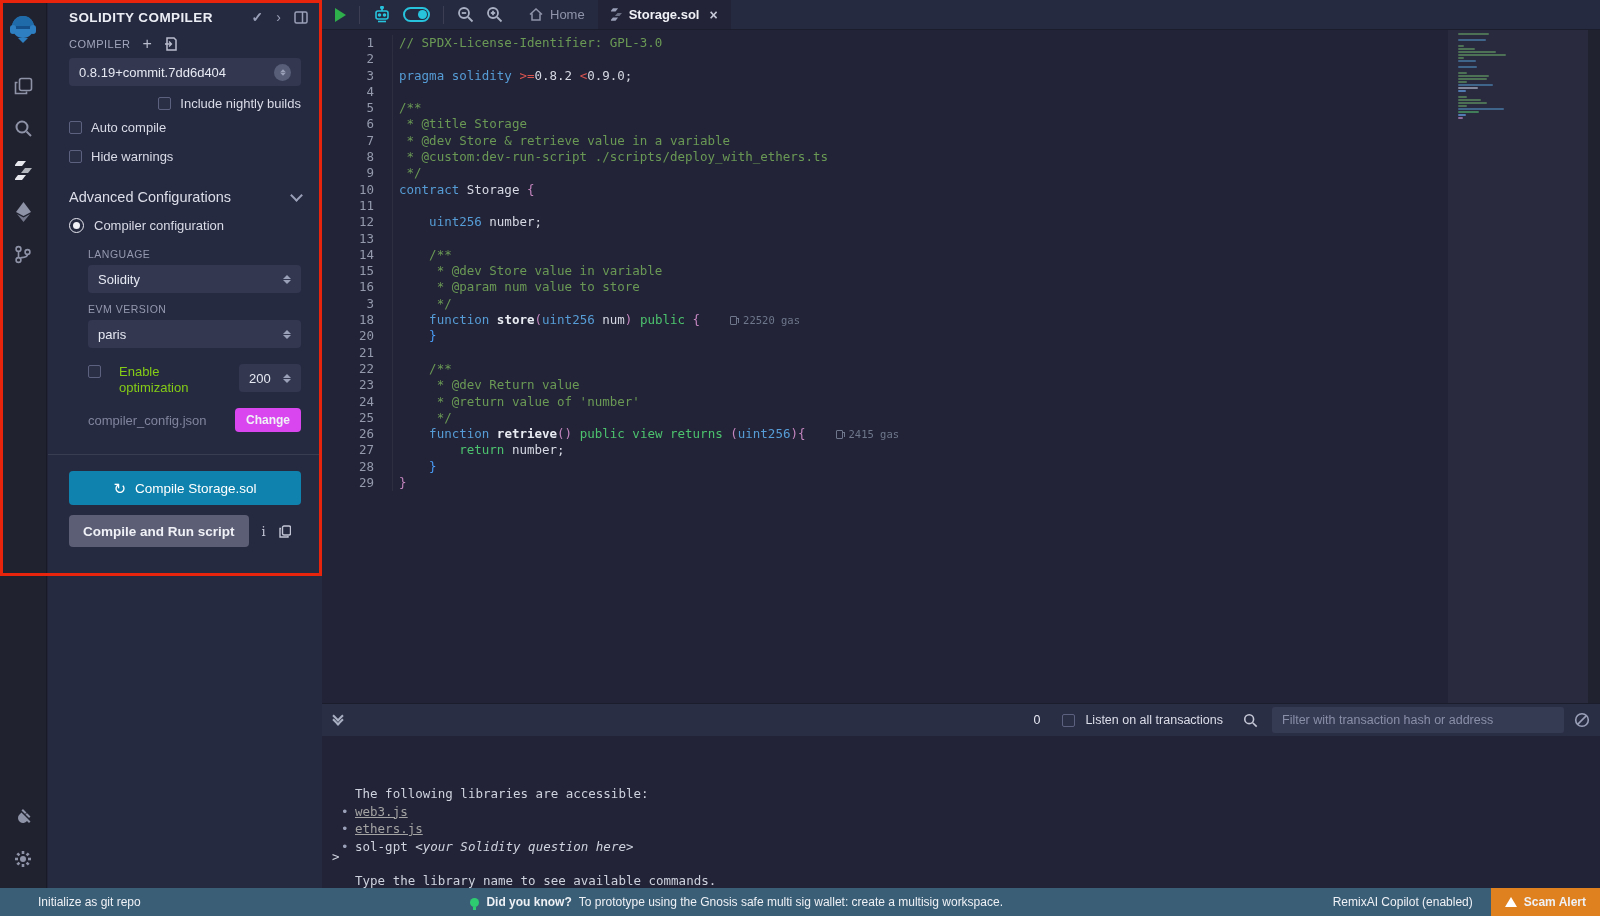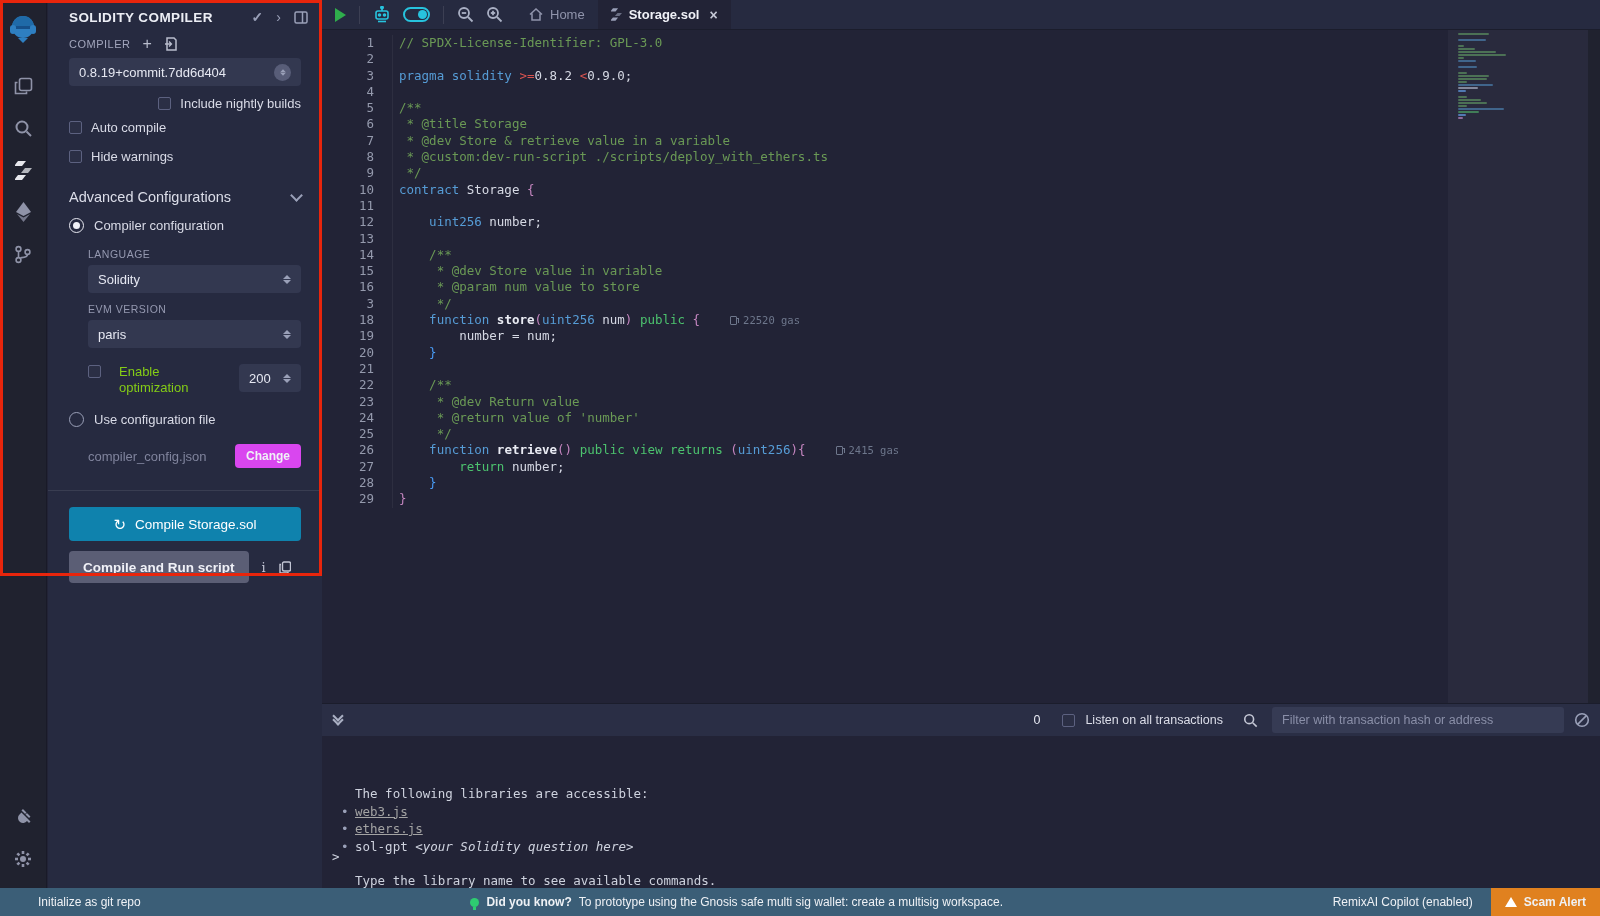--- a/index.html
+++ b/index.html
@@ -267,24 +267,20 @@
         <span style="width:86px">Enable optimization</span>
       </div>
       <div class="numinput">
         <span>200</span>
         <span class="caret-ud">
             <i class="up"></i>
             <i class="dn"></i>
           </span>
       </div>
     </div>
-    <div class="radiorow" style="padding-top:16px">
-      <span class="radio"></span>
-      <span>Use configuration file</span>
-    </div>
     <div class="cfgfile-row">
       <span class="cfgfile">compiler_config.json</span>
       <button class="btn-change">Change</button>
     </div>
     <div class="sp-div"></div>
     <button class="btn-primary">
       <span class="refresh-ic">↻</span>
       <span>Compile Storage.sol</span>
     </button>
     <div class="run-row">
@@ -366,21 +362,20 @@
           <div class="cl"><span class="ln">9</span><span class="code"><span class="tk-c"> */</span></span></div>
           <div class="cl"><span class="ln">10</span><span class="code"><span class="tk-k">contract</span><span class="tk-n"> Storage </span><span class="tk-p">{</span></span></div>
           <div class="cl"><span class="ln">11</span><span class="code"></span></div>
           <div class="cl"><span class="ln">12</span><span class="code"><span class="tk-n">    </span><span class="tk-k">uint256</span><span class="tk-n"> number;</span></span></div>
           <div class="cl"><span class="ln">13</span><span class="code"></span></div>
           <div class="cl"><span class="ln">14</span><span class="code"><span class="tk-c">    /**</span></span></div>
           <div class="cl"><span class="ln">15</span><span class="code"><span class="tk-c">     * @dev Store value in variable</span></span></div>
           <div class="cl"><span class="ln">16</span><span class="code"><span class="tk-c">     * @param num value to store</span></span></div>
           <div class="cl"><span class="ln">3</span><span class="code"><span class="tk-c">     */</span></span></div>
           <div class="cl"><span class="ln">18</span><span class="code"><span class="tk-n">    </span><span class="tk-k">function</span><span class="tk-n"> </span><span class="tk-fn">store</span><span class="tk-p">(</span><span class="tk-k">uint256</span><span class="tk-n"> num</span><span class="tk-p">)</span><span class="tk-n"> </span><span class="tk-g">public</span><span class="tk-n"> </span><span class="tk-p">{</span><span class="gas"><span class="gas-ic"></span>22520 gas</span></span></div>
-          <div class="cl"><span class="ln">19</span><span class="code"><span class="tk-n">        number = num;</span></span></div>
           <div class="cl"><span class="ln">20</span><span class="code"><span class="tk-n">    </span><span class="tk-b">}</span></span></div>
           <div class="cl"><span class="ln">21</span><span class="code"></span></div>
           <div class="cl"><span class="ln">22</span><span class="code"><span class="tk-c">    /**</span></span></div>
           <div class="cl"><span class="ln">23</span><span class="code"><span class="tk-c">     * @dev Return value</span></span></div>
           <div class="cl"><span class="ln">24</span><span class="code"><span class="tk-c">     * @return value of 'number'</span></span></div>
           <div class="cl"><span class="ln">25</span><span class="code"><span class="tk-c">     */</span></span></div>
           <div class="cl"><span class="ln">26</span><span class="code"><span class="tk-n">    </span><span class="tk-k">function</span><span class="tk-n"> </span><span class="tk-fn">retrieve</span><span class="tk-p">()</span><span class="tk-n"> </span><span class="tk-g">public</span><span class="tk-n"> </span><span class="tk-g">view</span><span class="tk-n"> </span><span class="tk-g">returns</span><span class="tk-n"> </span><span class="tk-p">(</span><span class="tk-k">uint256</span><span class="tk-p">){</span><span class="gas"><span class="gas-ic"></span>2415 gas</span></span></div>
           <div class="cl"><span class="ln">27</span><span class="code"><span class="tk-n">        </span><span class="tk-g">return</span><span class="tk-n"> number;</span></span></div>
           <div class="cl"><span class="ln">28</span><span class="code"><span class="tk-n">    </span><span class="tk-b">}</span></span></div>
           <div class="cl"><span class="ln">29</span><span class="code"><span class="tk-p">}</span></span></div>

